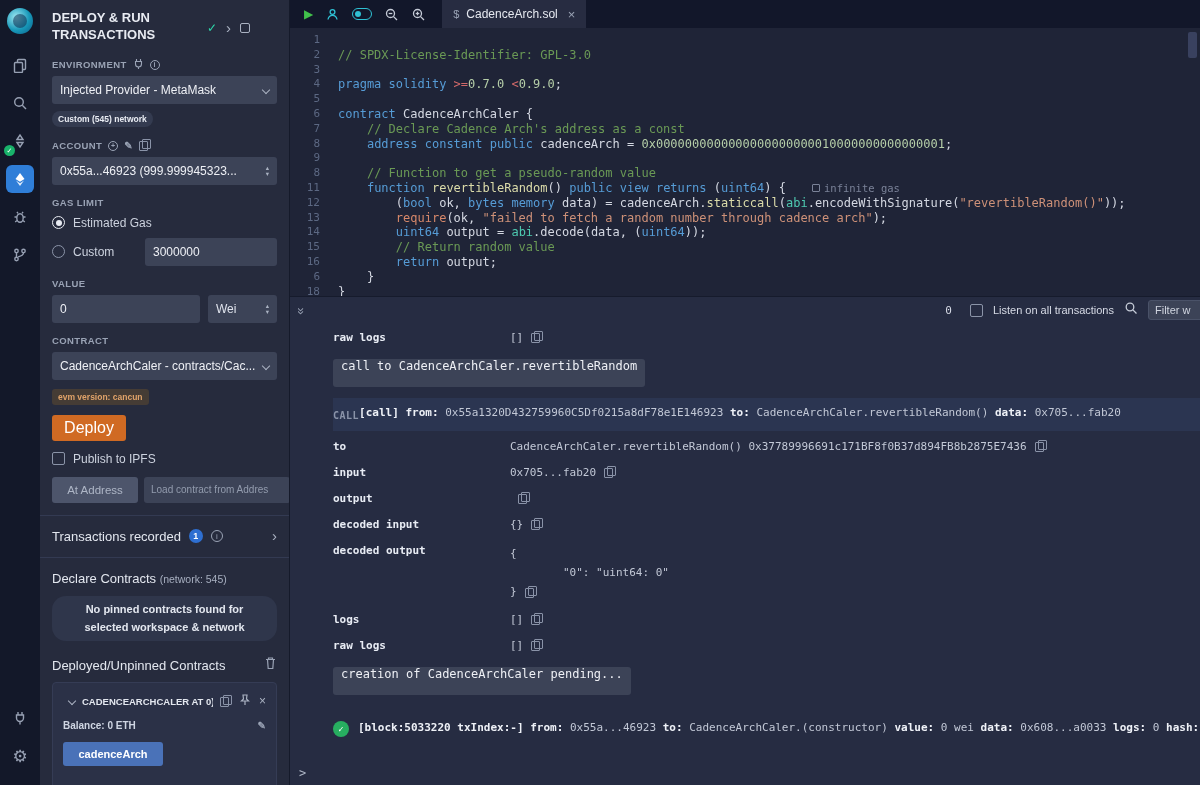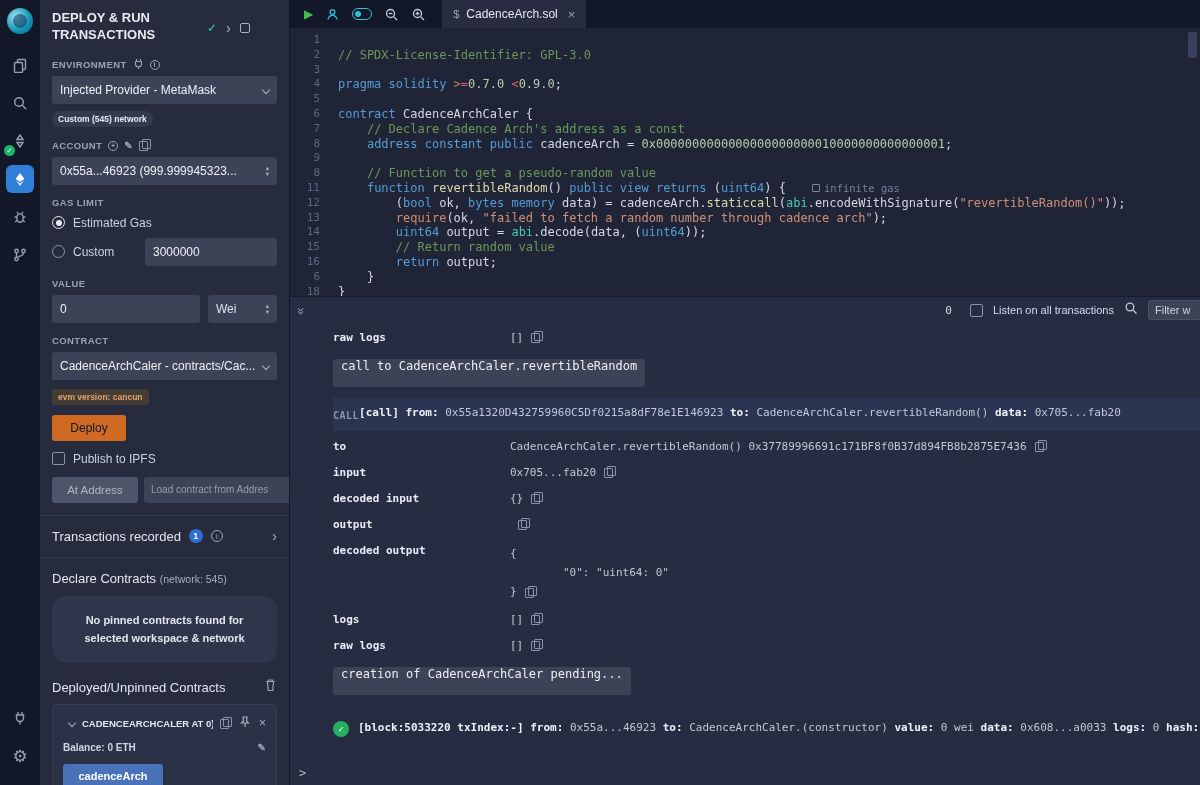--- a/index.html
+++ b/index.html
@@ -42,34 +42,34 @@
   .radio-row{display:flex;align-items:center;gap:8px;font-size:12px;color:#ccd2de;margin:8px 0;cursor:pointer}
   .radio{width:13px;height:13px;border-radius:50%;border:1.5px solid #8b94a8;display:inline-block;position:relative;flex:0 0 13px}
   .radio.checked{border-color:#e8ebf2}
   .radio.checked::after{content:"";position:absolute;inset:2.5px;background:#e8ebf2;border-radius:50%}
   .custom-row{display:flex;align-items:center;margin:6px 0}
   .custom-row .txt{margin-left:auto;width:132px}
   .value-row{display:flex;gap:8px}
   .value-row .txt{width:148px}
   .unit-box{width:70px;height:28px;background:#3c4357;border-radius:3px;display:flex;align-items:center;justify-content:space-between;padding:0 8px;font-size:12px;cursor:pointer}
   .evm-badge{display:inline-block;background:#453c35;color:#e0a36a;font-size:8.5px;font-weight:bold;padding:3px 6px;border-radius:3px;margin:9px 0 2px;cursor:pointer}
-  .deploy-btn{display:block;margin-top:8px;width:74px;height:26px;background:var(--deploy-orange,#d06a23);color:#0f172a;font-size:12px;border-radius:3px}
+  .deploy-btn{display:block;margin-top:8px;width:74px;height:26px;background:var(--deploy-orange,#d06a23);color:#ffffff;font-size:16px;border-radius:3px}
   .cb{width:13px;height:13px;border:1.5px solid #8b94a8;border-radius:2px;display:inline-block;flex:0 0 13px}
   .cb-row{display:flex;gap:8px;align-items:center;margin:11px 0;font-size:12px;color:#ccd2de;cursor:pointer}
   .ataddr-row{display:flex;gap:6px;margin:6px 0 12px}
   .ataddr-btn{width:86px;height:26px;background:#4d556b;color:#aeb6c6;font-size:11.5px;border-radius:3px;flex:0 0 86px}
   .ataddr-input{flex:1;height:26px;background:#3c4357;border:none;border-radius:3px;color:#eef0f5;font-size:10px;padding:0 7px}
   .ataddr-input::placeholder{color:#939cae}
   .div{border:none;border-top:1px solid #333a52;margin:12px -12px}
   .trans-row{display:flex;align-items:center;gap:8px;font-size:13px;color:#e3e7ef;margin:13px 0;cursor:pointer}
   .count-badge{width:14px;height:14px;border-radius:50%;background:#2e6fd1;color:#fff;font-size:9px;display:inline-flex;align-items:center;justify-content:center;font-weight:bold}
   .trans-row .chev-r{margin-left:auto}
   .sec-title{font-size:13px;color:#e3e7ef;margin:13px 0 10px;font-weight:normal}
   .sec-title small{font-size:10.5px;color:#a7afc0}
-  .empty-box{background:#2f364b;border-radius:14px;padding:15px 16px;text-align:center;font-size:11px;font-weight:bold;color:#e3e7ef;line-height:1.7;margin-bottom:4px}
+  .empty-box{background:#2f364b;border-radius:14px;padding:4px 16px;text-align:center;font-size:11px;font-weight:bold;color:#e3e7ef;line-height:1.7;margin-bottom:4px}
   .dep-head{display:flex;align-items:center;justify-content:space-between;margin:15px 0 8px}
   .trash svg{stroke:#9aa3b5;fill:none;stroke-width:1.2}
   .contract-card{background:#2b3147;border:1px solid #353c55;border-radius:4px;padding:9px 10px;height:140px}
   .cc-head{display:flex;align-items:center;gap:7px}
   .cc-title{font-size:9.5px;font-weight:bold;color:#e3e7ef;flex:1;white-space:nowrap;overflow:hidden}
   .cc-icons{display:flex;gap:8px;align-items:center}
   .x-ic{color:#aab2c2;font-size:12px;line-height:10px;cursor:pointer}
   .balance-row{display:flex;justify-content:space-between;font-size:10px;font-weight:bold;color:#cfd5e2;margin:10px 0 11px}
   .fn-btn{display:block;width:100px;height:24px;background:var(--fn-blue,#4a72b8);color:#fff;font-size:11px;font-weight:bold;border-radius:3px;margin-bottom:9px}
   .copy-icon{position:relative;display:inline-block;width:11px;height:12px;margin-left:8px;vertical-align:middle;cursor:pointer;flex:0 0 auto}
@@ -389,22 +389,22 @@
         </span>
         <input class="filter" placeholder="Filter w" style="">
       </div>
     </div>
     <div class="term-body">
         <div class="t-line t-kv"><span class="k">raw logs</span><span class="v">[]</span><span class="copy-icon"></span></div>
         <div class="t-line t-text"><span class="txt">call to CadenceArchCaler.revertibleRandom</span></div>
         <div class="t-line t-call"><span class="tag">CALL</span><span class="segline"><span class="seg b">[call]</span><span class="seg b"> from: </span><span class="seg">0x55a1320D432759960C5Df0215a8dF78e1E146923</span><span class="seg b"> to: </span><span class="seg">CadenceArchCaler.revertibleRandom() </span><span class="seg b">data: </span><span class="seg">0x705...fab20</span></span></div>
         <div class="t-line t-kv"><span class="k">to</span><span class="v">CadenceArchCaler.revertibleRandom() 0x37789996691c171BF8f0B37d894FB8b2875E7436</span><span class="copy-icon"></span></div>
         <div class="t-line t-kv"><span class="k">input</span><span class="v">0x705...fab20</span><span class="copy-icon"></span></div>
+        <div class="t-line t-kv"><span class="k">output</span><span class="v"></span><span class="copy-icon"></span></div>
         <div class="t-line t-kv"><span class="k">decoded input</span><span class="v">{}</span><span class="copy-icon"></span></div>
-        <div class="t-line t-kv"><span class="k">output</span><span class="v"></span><span class="copy-icon"></span></div>
         <div class="t-line t-kvmulti"><span class="k">decoded output</span><span class="v"><div class="vline">{</div><div class="vline">        "0": "uint64: 0"</div><div class="vline">}<span class="copy-icon"></span></div></span></div>
         <div class="t-line t-kv"><span class="k">logs</span><span class="v">[]</span><span class="copy-icon"></span></div>
         <div class="t-line t-kv"><span class="k">raw logs</span><span class="v">[]</span><span class="copy-icon"></span></div>
         <div class="t-line t-text"><span class="txt">creation of CadenceArchCaler pending...</span></div>
         <div class="t-line t-block"><span class="check-circle">✓</span><span class="segline"><span class="seg b">[block:5033220 txIndex:-]</span><span class="seg b"> from: </span><span class="seg">0x55a...46923 </span><span class="seg b">to: </span><span class="seg">CadenceArchCaler.(constructor) </span><span class="seg b">value: </span><span class="seg">0 wei </span><span class="seg b">data: </span><span class="seg">0x608...a0033 </span><span class="seg b">logs: </span><span class="seg">0 </span><span class="seg b">hash: </span></span></div>
       </div>
     <div class="prompt-row">
       <span class="prompt">&gt;</span>
     </div>
   </div>

